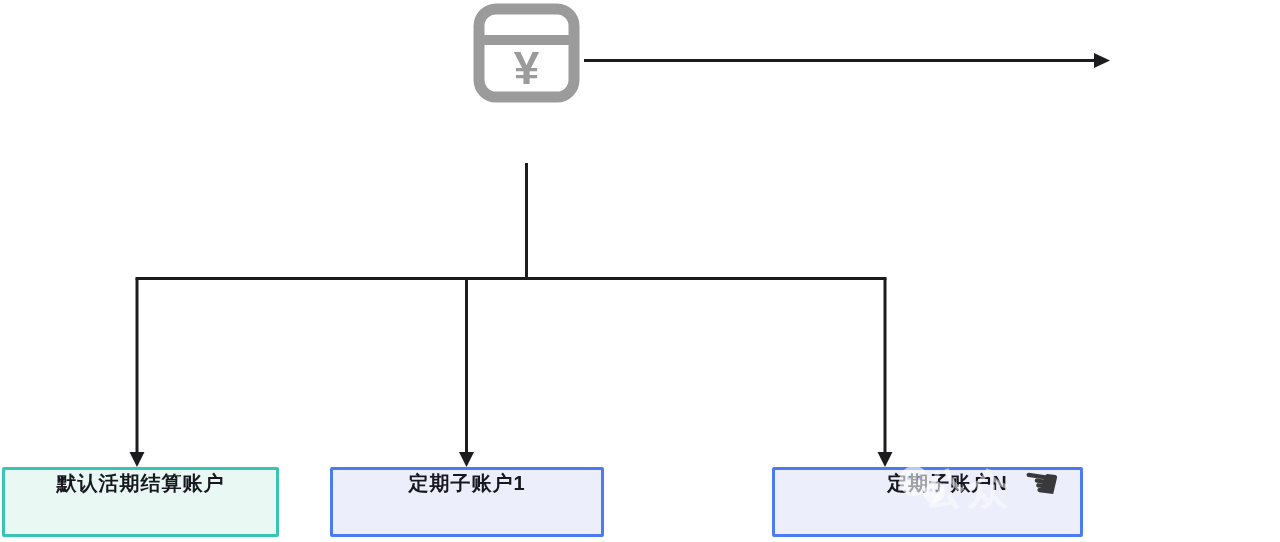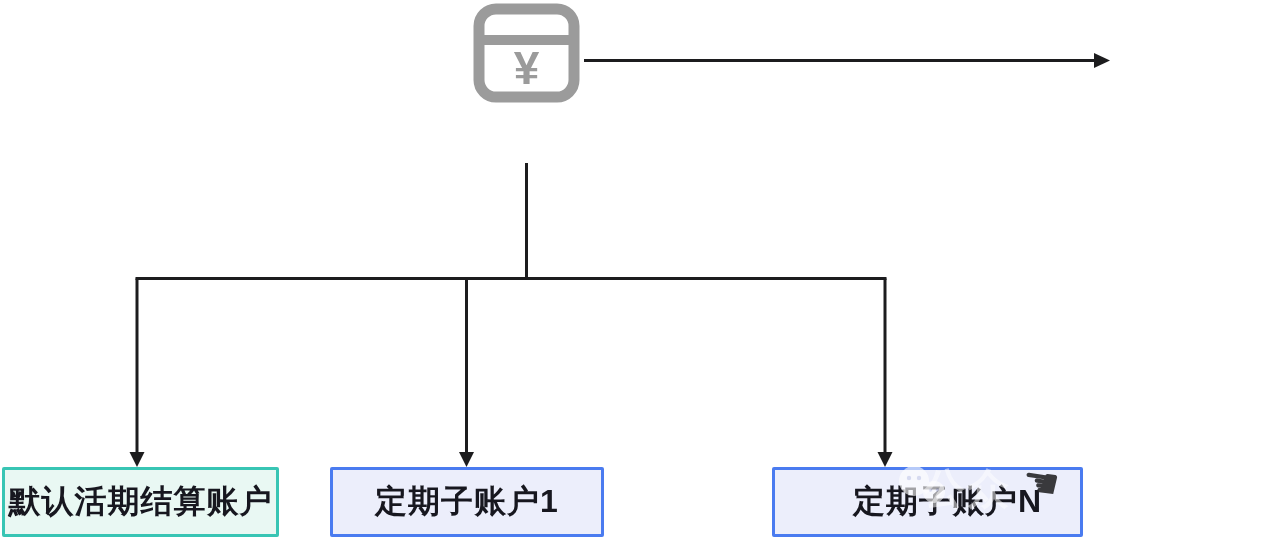--- a/index.html
+++ b/index.html
@@ -27,24 +27,23 @@
     left: 473px;
     top: 3px;
     width: 107px;
     height: 100px;
   }
   .node {
     position: absolute;
     top: 467px;
     height: 64px;
     display: flex;
-    align-items: center;
     justify-content: center;
     border-radius: 2px;
-    font-size: 32px;
+    font-size: 20px;
     font-weight: 600;
     letter-spacing: 1px;
     color: var(--text-dark, #17171f);
   }
   .node.teal {
     border: 3px solid var(--teal-border, #38c5b4);
     background: var(--teal-bg, #e9f8f3);
   }
   .node.blue {
     border: 3px solid var(--blue-border, #4a7bf0);

